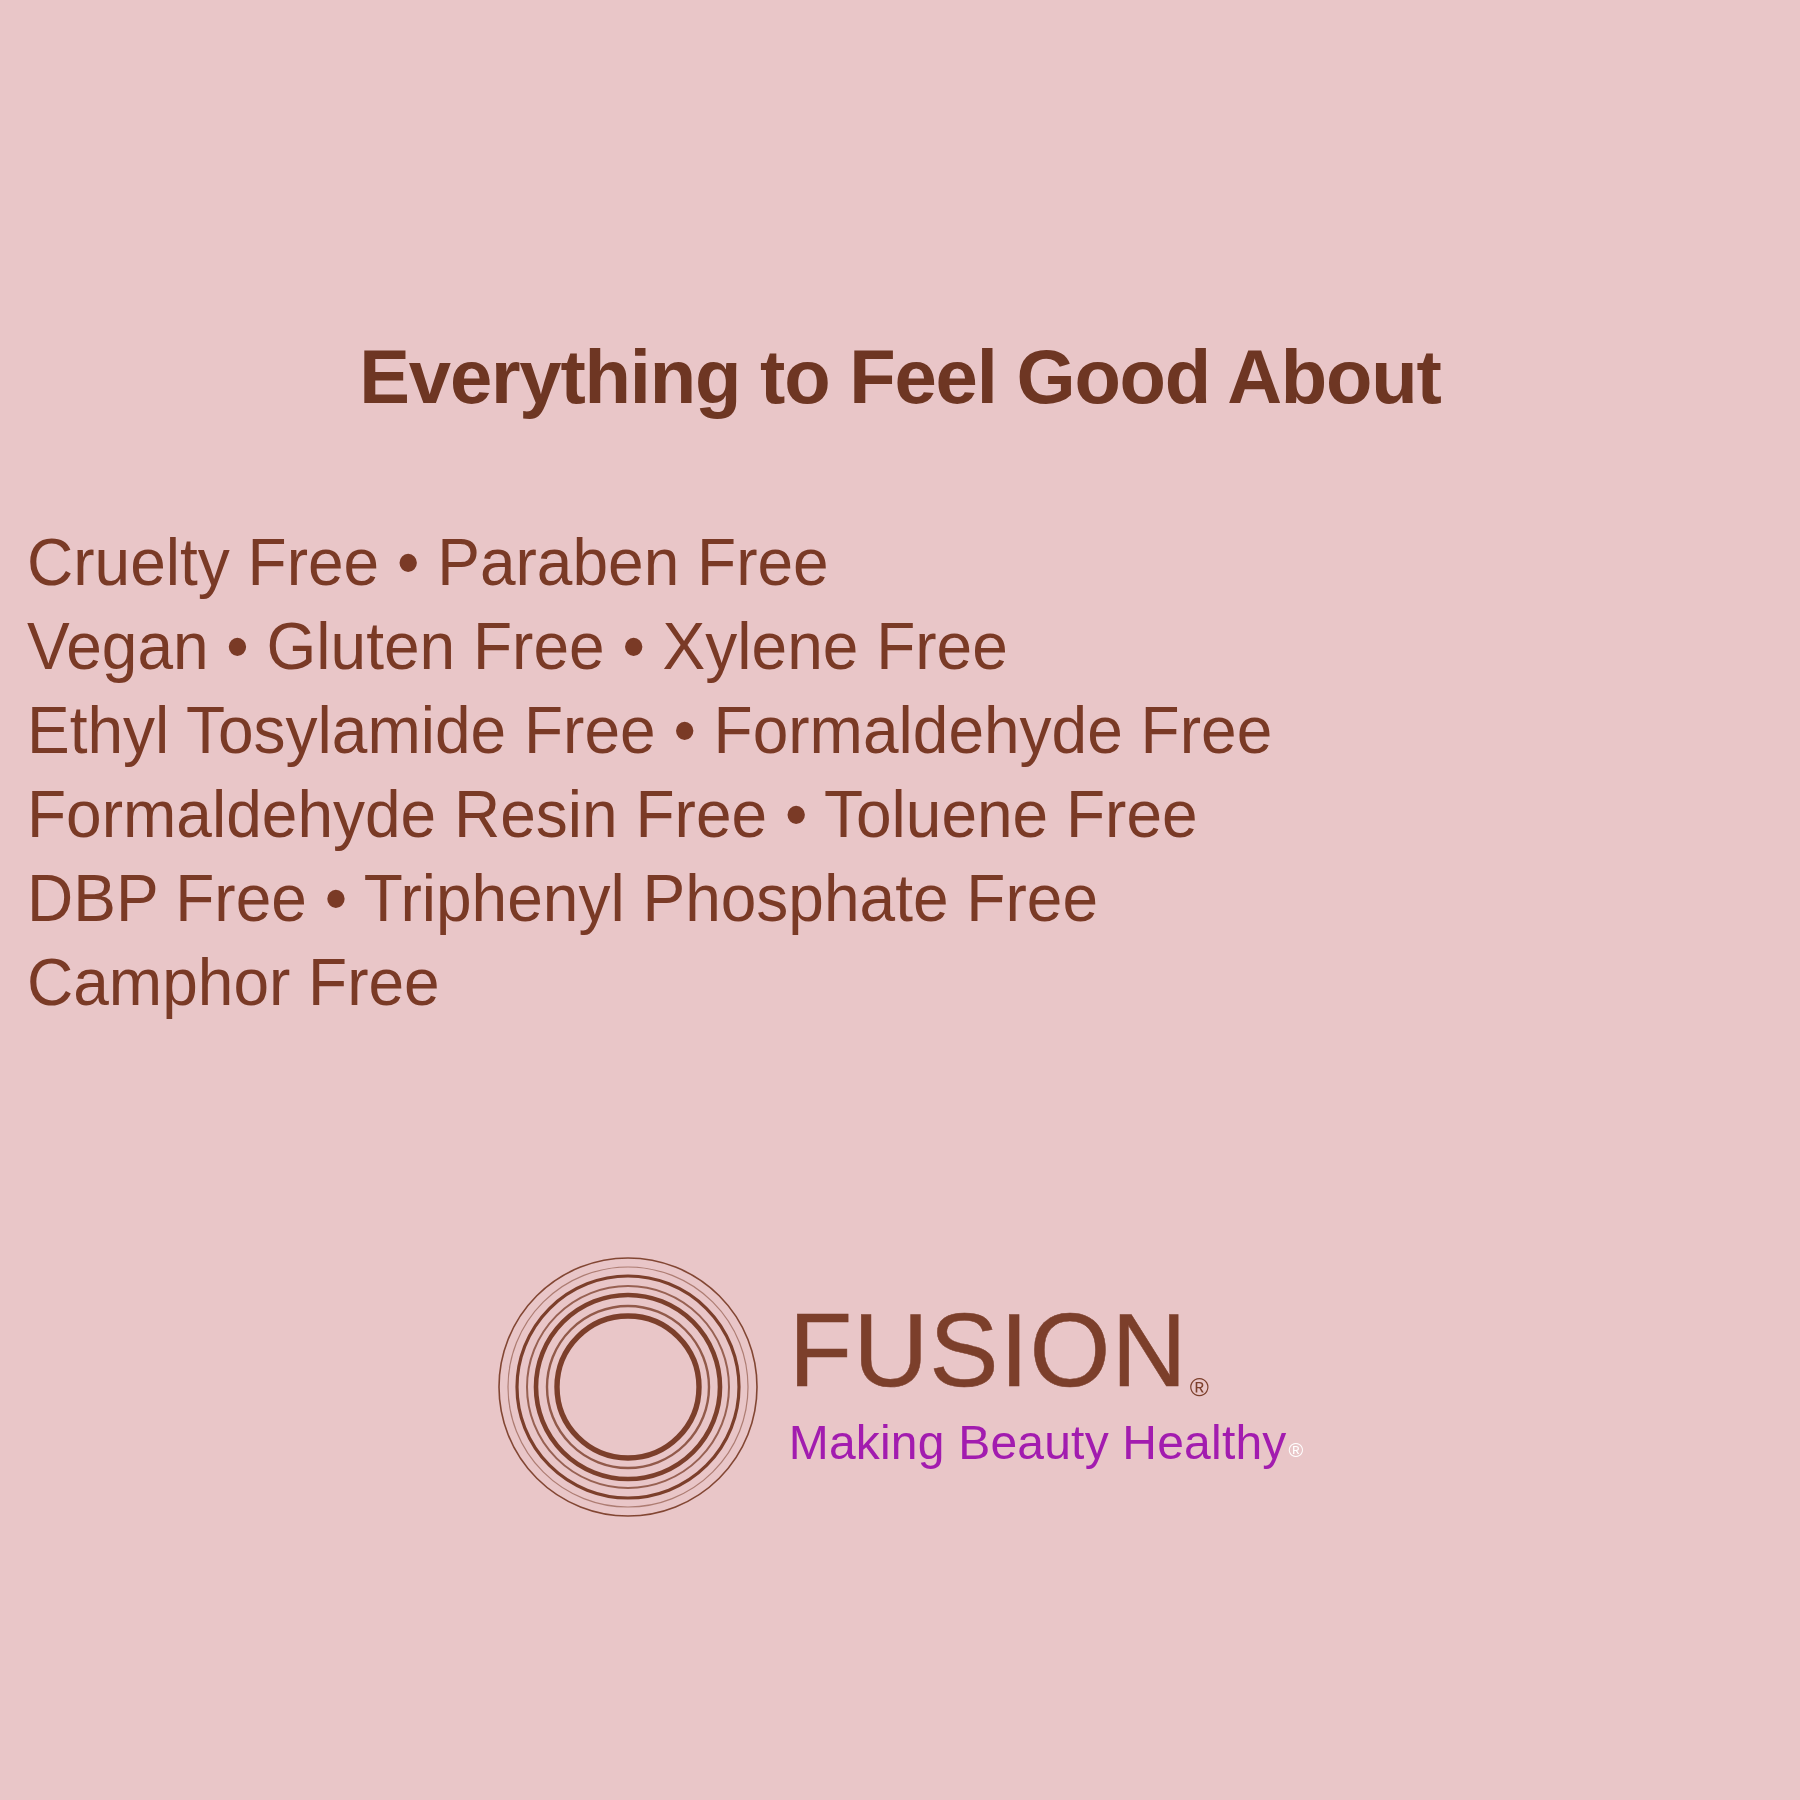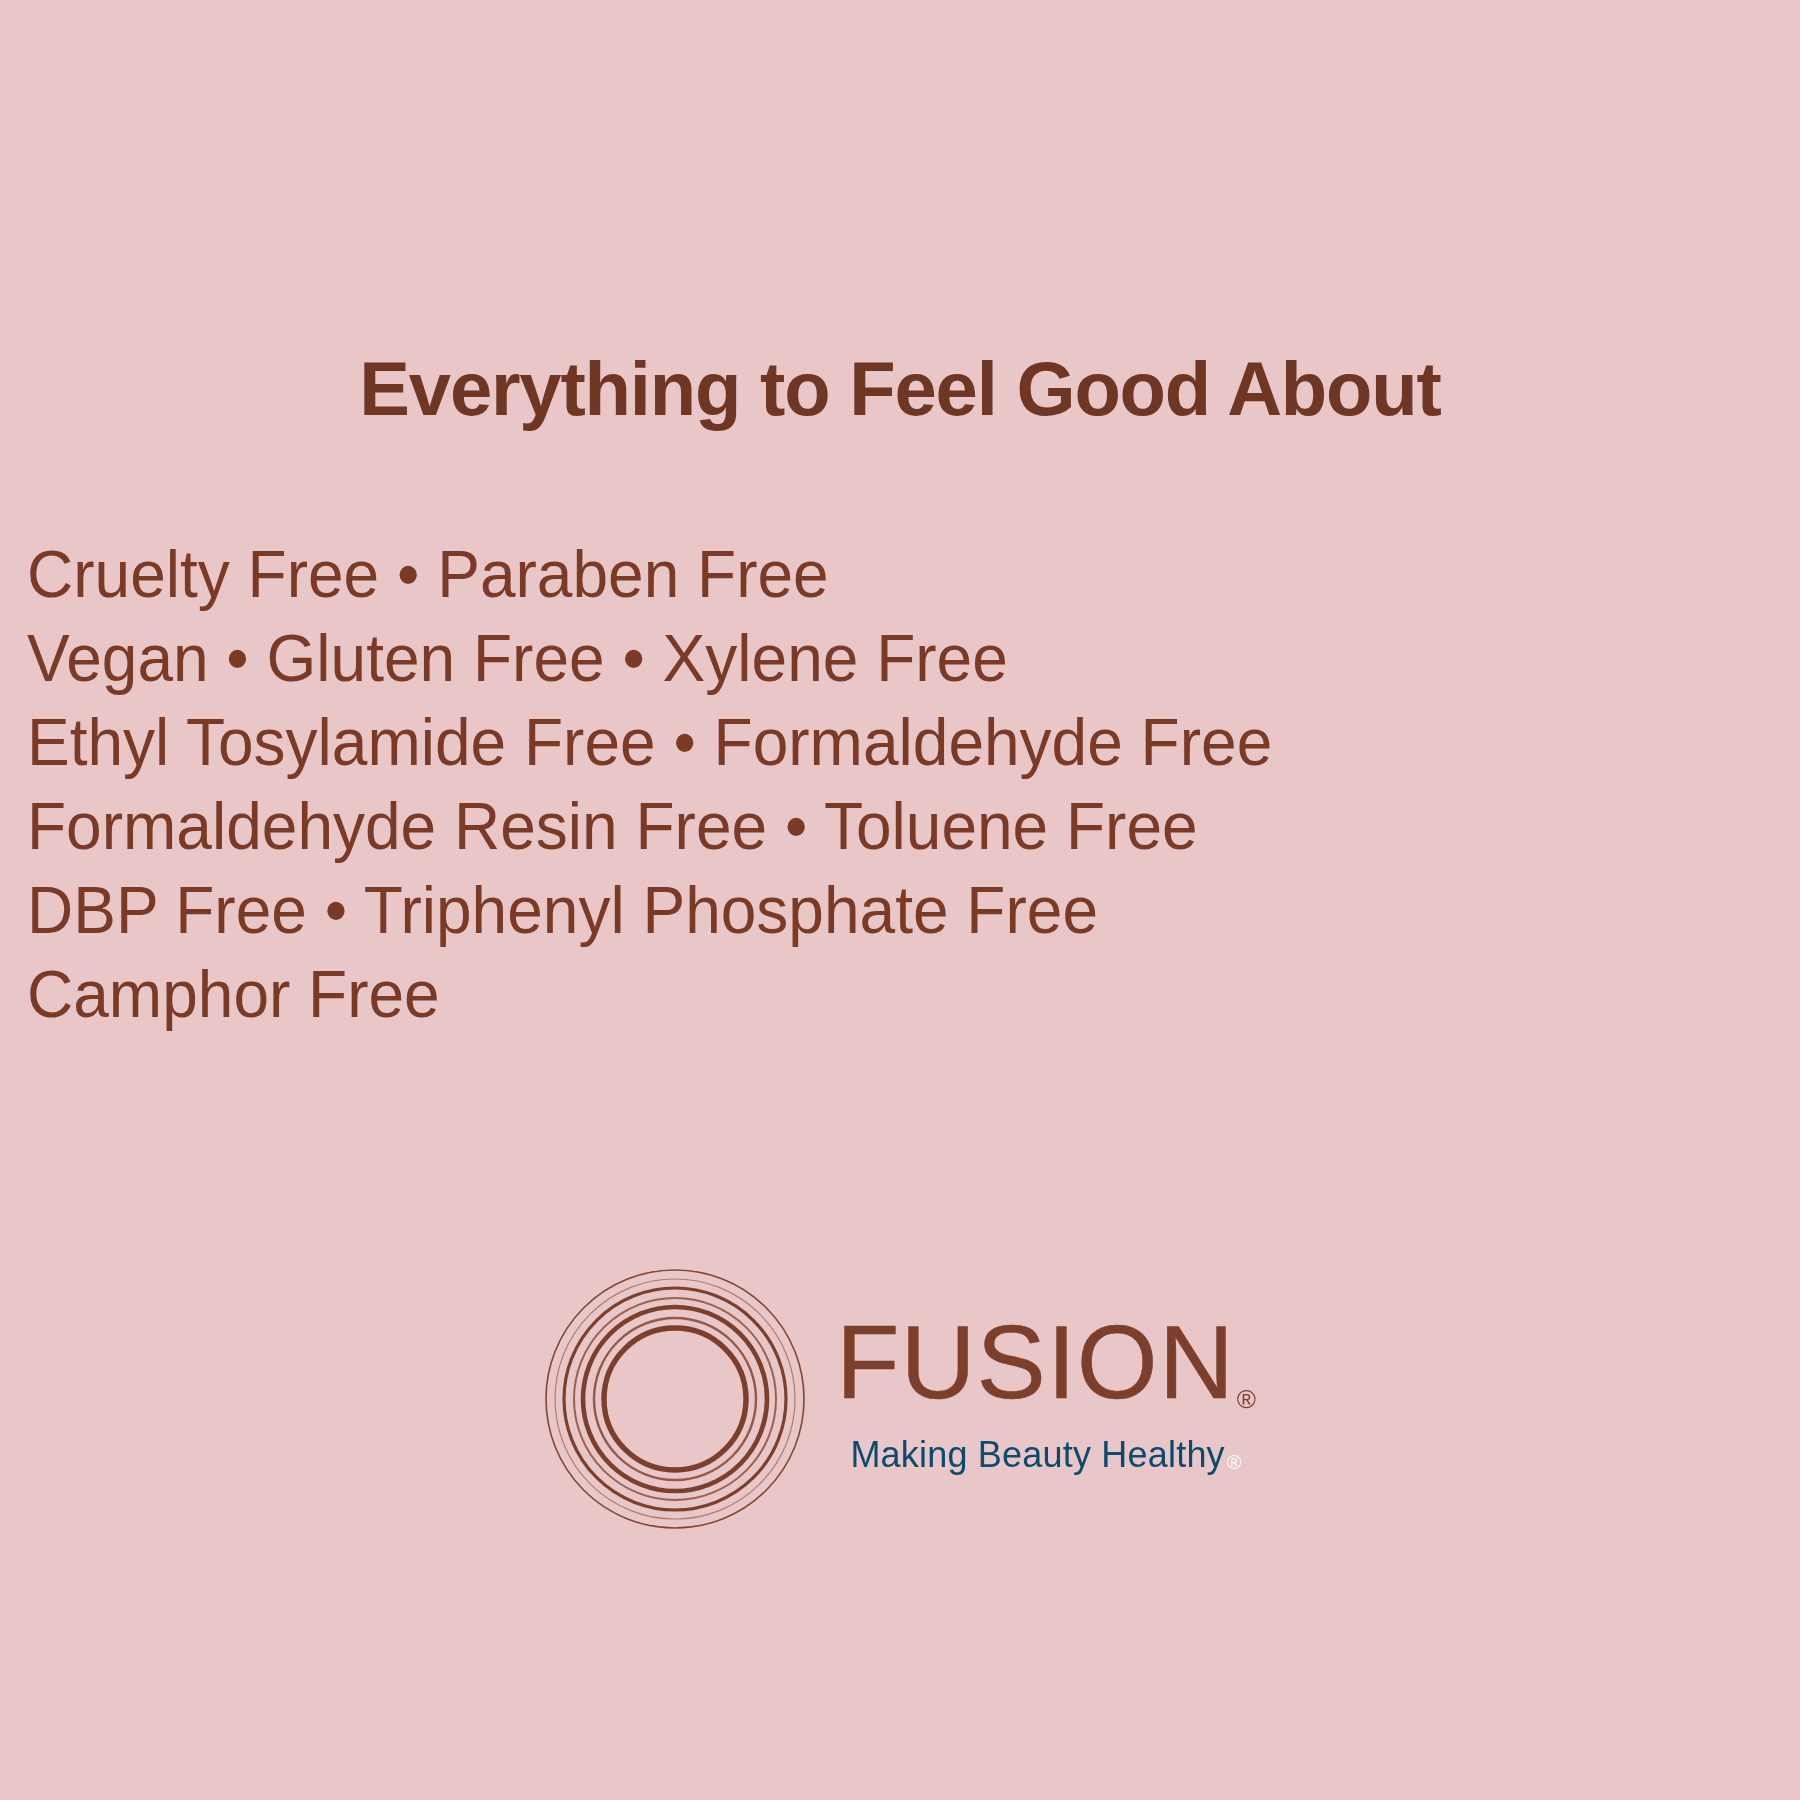--- a/index.html
+++ b/index.html
@@ -12,21 +12,20 @@
     background: #e9c6c8;
     font-family: "Liberation Sans", sans-serif;
     overflow: hidden;
   }
   .canvas {
     position: relative;
     width: 1800px;
     height: 1440px;
     background: #e9c6c8;
     box-sizing: border-box;
-    margin-top: 12px;
   }
 
   
   .headline {
     position: absolute;
     top: 282px;
     left: 0;
     width: 1800px;
     text-align: center;
     font-family: "Liberation Sans", sans-serif;
@@ -125,23 +124,23 @@
   .tagline-row {
     display: flex;
     align-items: flex-start;
     margin-top: 14px;
     align-self: center;
     white-space: nowrap;
   }
   .tagline {
     font-family: "Liberation Sans", sans-serif;
     font-weight: normal;
-    font-size: 36px;
+    font-size: 48px;
     line-height: 54px;
-    color: #0c4a6e;
+    color: #a21caf;
     letter-spacing: 0.2px;
     white-space: nowrap;
   }
   .tagline-reg {
     font-family: "Liberation Sans", sans-serif;
     font-size: 20px;
     line-height: 24px;
     color: #ffffff;
     margin-top: 22px;
     margin-left: 2px;

